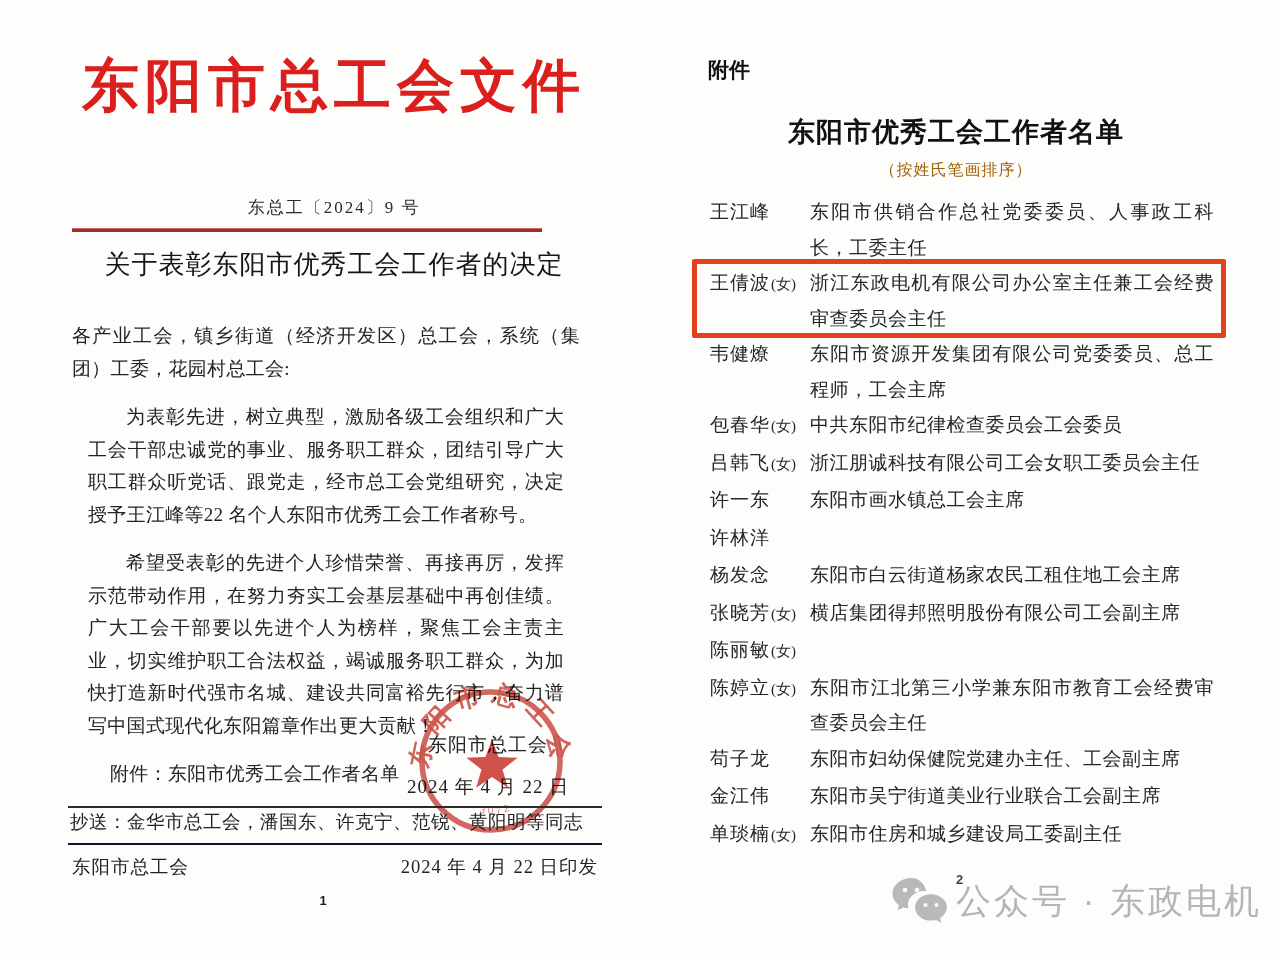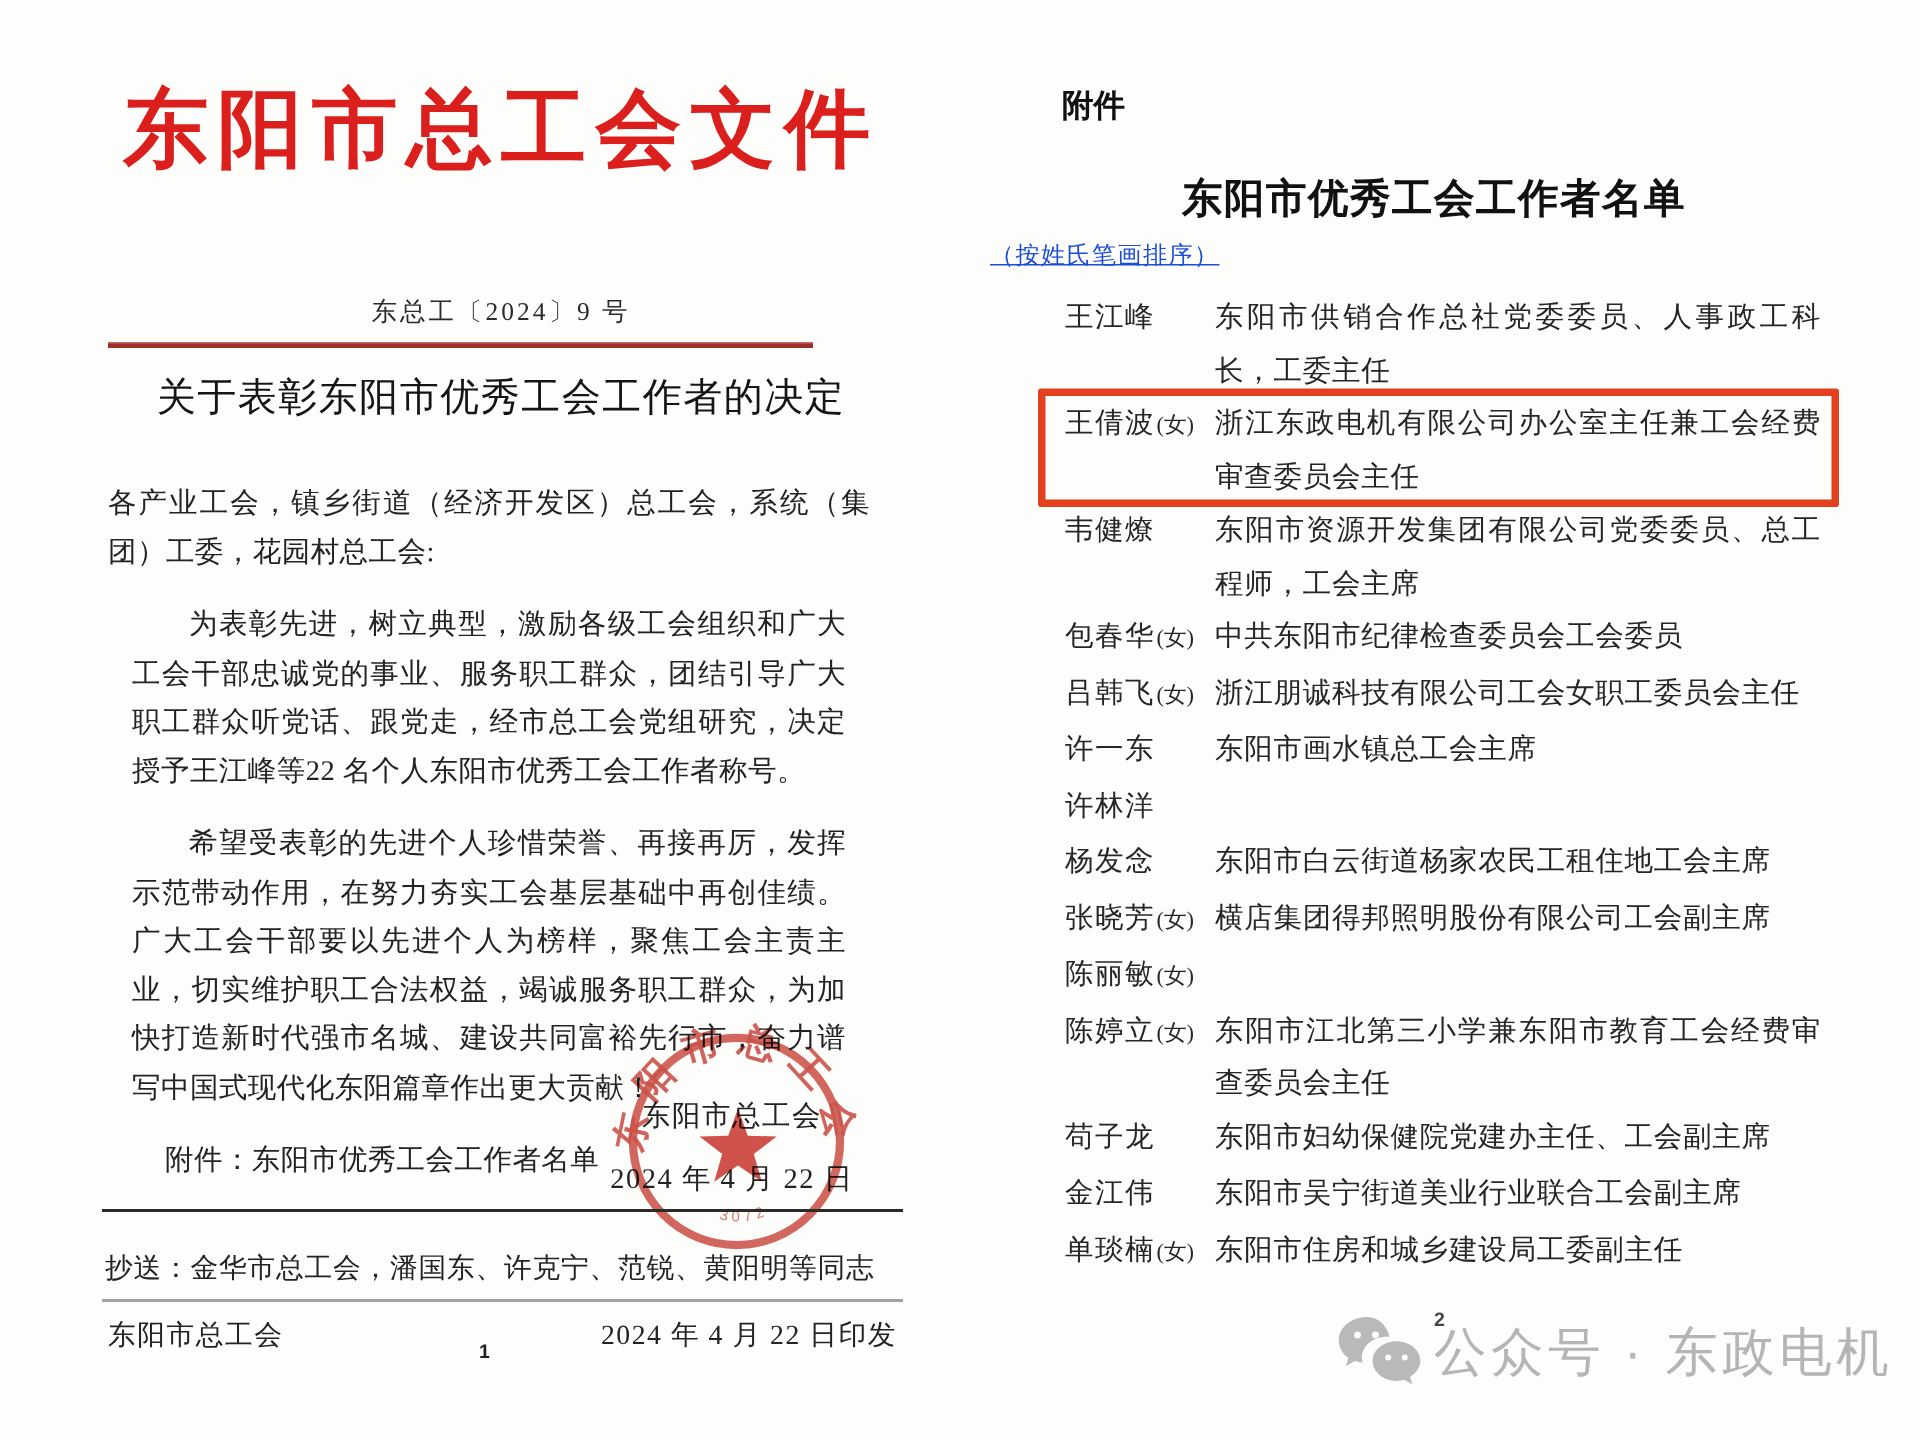--- a/index.html
+++ b/index.html
@@ -42,22 +42,22 @@
   .p1-sign{
     position:absolute;top:724px;left:352px;width:216px;
     text-align:center;font-size:19px;line-height:42px;letter-spacing:1px;color:#232323;
   }
   .p1-seal{
     position:absolute;top:676px;left:377px;width:172px;height:172px;
     mix-blend-mode:multiply;opacity:.93;pointer-events:none;
   }
   .p1-footer{position:absolute;top:806px;left:40px;width:534px;font-size:18.5px;color:#232323;}
   .p1-cc{
-    border-top:2px solid #2b2b2b;border-bottom:2px solid #a3a3a3;
-    padding:24px 2px 9px 2px;letter-spacing:.5px;
+    border-top:2px solid #2b2b2b;border-bottom:2px solid #0f172a;
+    padding:1px 2px 9px 2px;letter-spacing:.5px;
   }
   .p1-pubrow{
     display:flex;justify-content:space-between;
     padding:9px 4px 0 4px;letter-spacing:1px;
   }
   .p1-pagenum{
     position:absolute;top:893px;left:0;width:590px;text-align:center;
     font-size:13px;font-weight:700;font-family:"Liberation Sans","DejaVu Sans",sans-serif;
   }
 
@@ -66,21 +66,21 @@
     position:absolute;top:56px;left:48px;
     font-size:21px;font-weight:700;
     font-family:"Liberation Sans","DejaVu Sans",sans-serif;color:#111;text-align:right;
   }
   .p2-title{
     position:absolute;top:114px;left:0;width:100%;
     text-align:center;font-size:27px;font-weight:700;letter-spacing:1px;color:#111;
   }
   .p2-subtitle{
     position:absolute;top:160px;left:0;width:100%;
-    font-size:16px;letter-spacing:1px;color:#1d4ed8;text-decoration:underline;
+    text-align:center;font-size:16px;letter-spacing:1px;color:#a16207;
   }
   .p2-roster{position:absolute;top:194px;left:50px;width:504px;}
   .r-row{display:flex;position:relative;font-size:19px;line-height:35.5px;color:#262626;}
   .r-name{width:100px;flex:none;letter-spacing:1px;white-space:nowrap;}
   .r-fem{font-size:15px;letter-spacing:0;margin-left:1px;}
   .r-desc{flex:1;text-align:justify;letter-spacing:.5px;}
   .r-row.hl::before{
     content:"";position:absolute;left:-18px;right:-12px;top:-6px;bottom:-2px;
     border:5px solid #e2401e;border-radius:2px;pointer-events:none;
   }

